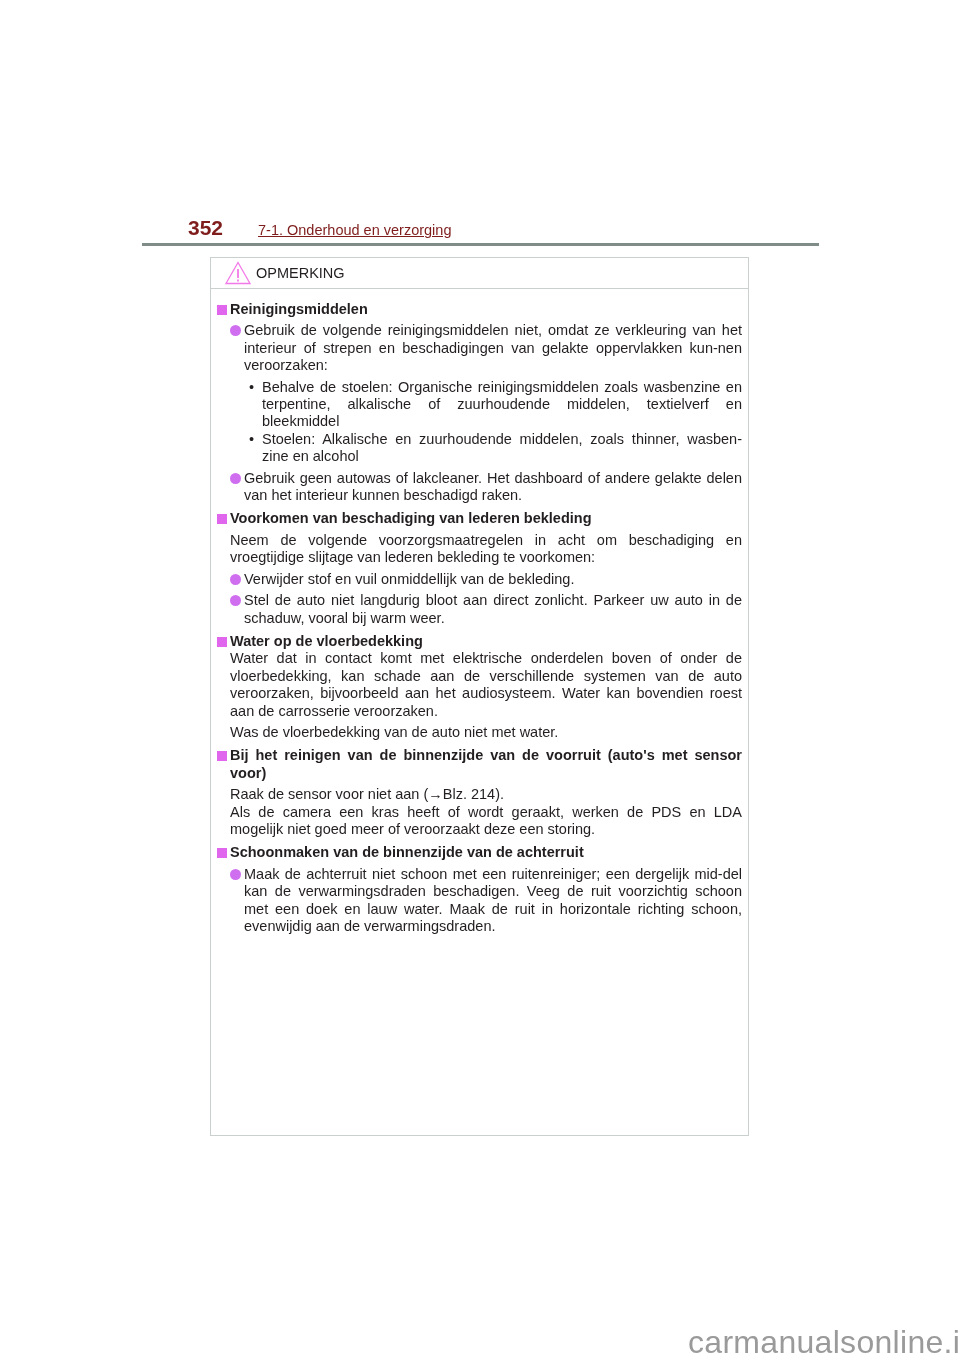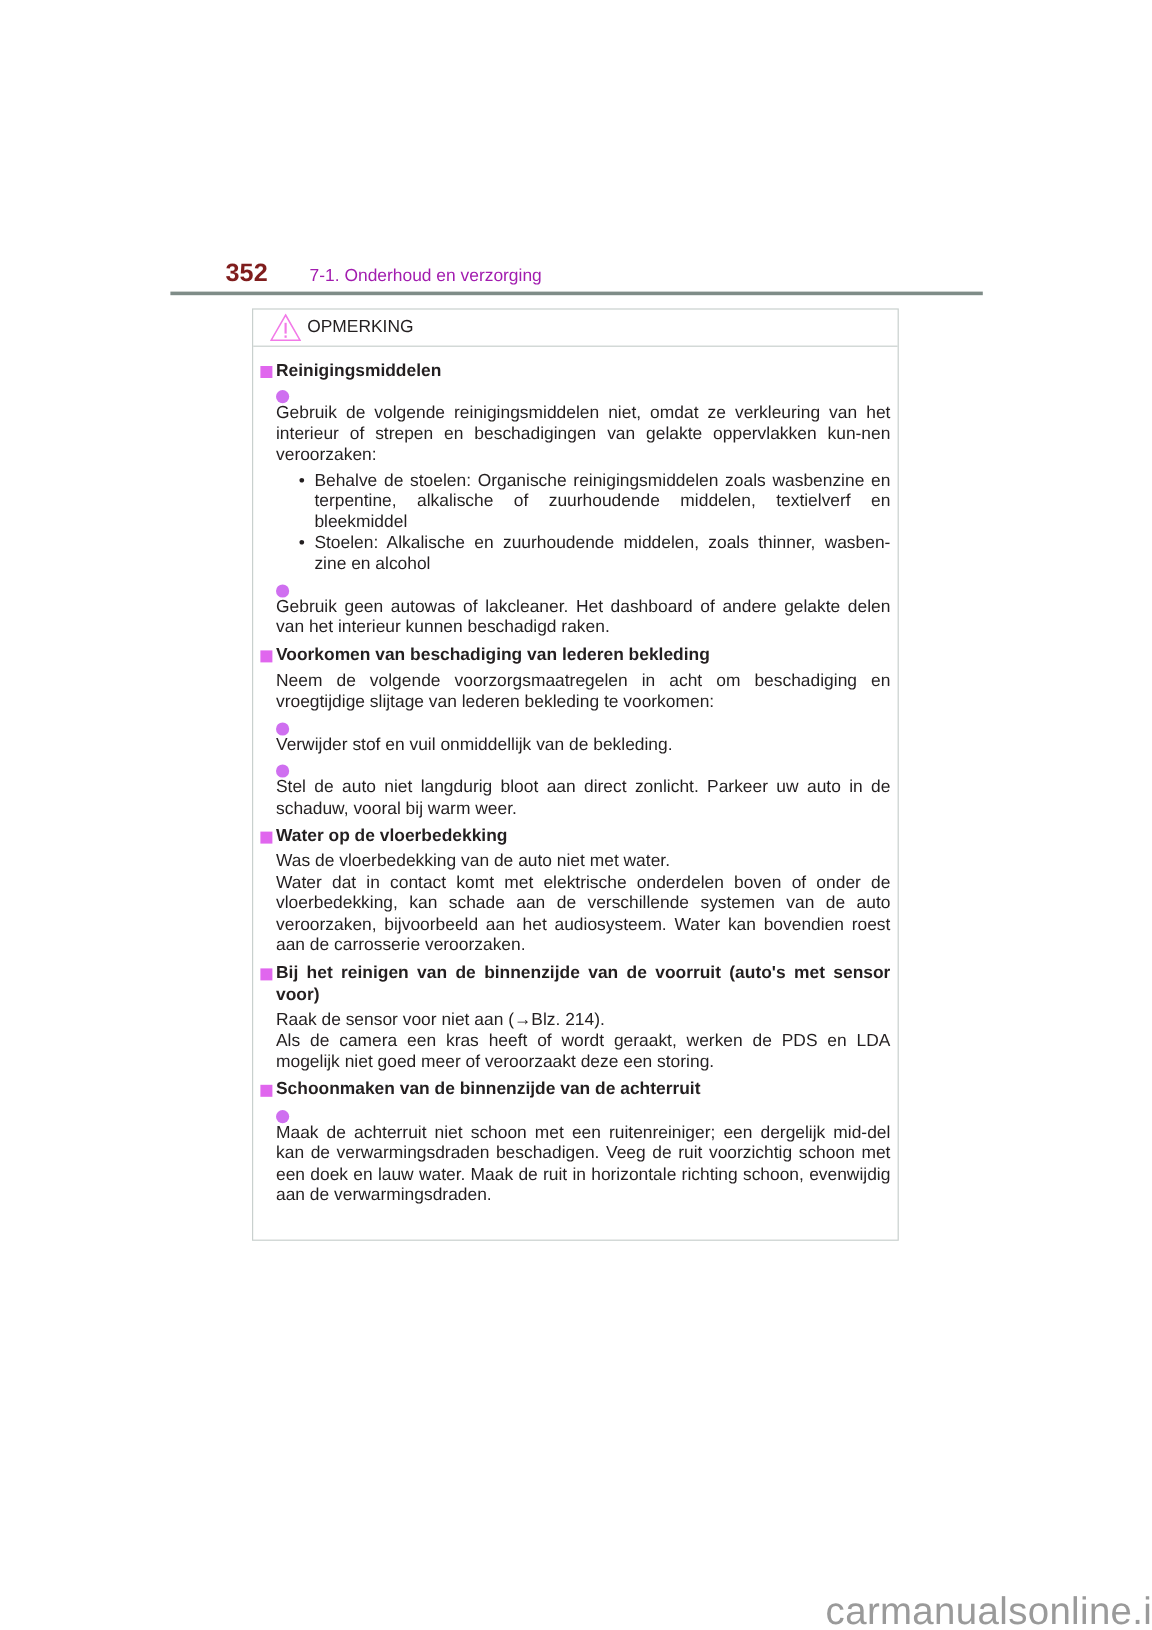--- a/index.html
+++ b/index.html
@@ -1,29 +1,29 @@
 <!DOCTYPE html>
 <html><head>
 <meta charset="utf-8">
 <style>
   html, body { margin:0; padding:0; }
   body { width:960px; height:1358px; background:#ffffff; position:relative; font-family:"Liberation Sans", sans-serif; color:#231f20; overflow:hidden; }
   .page-number { position:absolute; left:188px; top:216px; font-size:21px; font-weight:bold; color:#7f1d1d; }
-  .section-title { position:absolute; left:258px; top:222px; font-size:14.5px; color:#a21caf; }
+  .section-title { position:absolute; left:258px; top:222px; font-size:14.5px; color:#7f1d1d;text-decoration:underline; }
   .header-rule { position:absolute; left:142px; top:243px; width:677px; height:3px; background:#7f8c88; }
-  .note-box { position:absolute; left:210px; top:257px; width:539px; height:777px; border:1px solid #c9d0ce; box-sizing:border-box; }
+  .note-box { position:absolute; left:210px; top:257px; width:539px; height:879px; border:1px solid #c9d0ce; box-sizing:border-box; }
   .note-head { height:30px; border-bottom:1px solid #c9d0ce; display:flex; align-items:center; padding-left:14px; }
   .note-head svg { width:26px; height:24px; margin-right:5px; }
   .note-title { font-size:14.5px; color:#231f20; }
   .content { padding:12px 6px 0 6px; font-size:14.5px; line-height:17.4px; }
   .h { font-weight:bold; display:flex; align-items:flex-start; margin-top:6px; }
   .h:first-child { margin-top:0; }
   .sq { width:10px; height:10px; background:#e066ee; margin-right:3px; margin-top:4px; flex:none; }
   .p { padding-left:13px; text-align:justify; text-align-last:left; margin-top:4px; }
-  .b { display:flex; padding-left:13px; margin-top:4px;flex-direction:column; }
+  .b { display:flex; padding-left:13px; margin-top:4px; }
   .dot { width:11px; height:11px; border-radius:50%; background:#cf6ff0; flex:none; margin-top:3px; margin-right:3px; }
   .bt { text-align:justify; flex:1; }
   .sb { display:flex; padding-left:32px; margin-top:4px; }
   .sb .mk { width:13px; flex:none; }
   .sb .st { flex:1; text-align:justify; }
   .watermark { position:absolute; left:688px; top:1324px; font-size:32px; color:#9a9a9a; letter-spacing:0.3px; }
 </style>
 </head>
 <body>
 
@@ -75,22 +75,22 @@
       </div>
     <div class="b">
         <span class="dot"></span>
         <span class="bt">Stel de auto niet langdurig bloot aan direct zonlicht. Parkeer uw auto in de schaduw, vooral bij warm weer.</span>
       </div>
 
     <div class="h">
         <span class="sq"></span>
         <span>Water op de vloerbedekking</span>
       </div>
+    <div class="p" style="margin-top:0">Water dat in contact komt met elektrische onderdelen boven of onder de vloerbedekking, kan schade aan de verschillende systemen van de auto veroorzaken, bijvoorbeeld aan het audiosysteem. Water kan bovendien roest aan de carrosserie veroorzaken.</div>
     <div class="p">Was de vloerbedekking van de auto niet met water.</div>
-    <div class="p" style="margin-top:0">Water dat in contact komt met elektrische onderdelen boven of onder de vloerbedekking, kan schade aan de verschillende systemen van de auto veroorzaken, bijvoorbeeld aan het audiosysteem. Water kan bovendien roest aan de carrosserie veroorzaken.</div>
 
     <div class="h">
         <span class="sq"></span>
         <span style="text-align:justify">Bij het reinigen van de binnenzijde van de voorruit (auto's met sensor voor)</span>
       </div>
     <div class="p">Raak de sensor voor niet aan (→Blz. 214).</div>
     <div class="p" style="margin-top:0">Als de camera een kras heeft of wordt geraakt, werken de PDS en LDA mogelijk niet goed meer of veroorzaakt deze een storing.</div>
 
     <div class="h">
         <span class="sq"></span>

